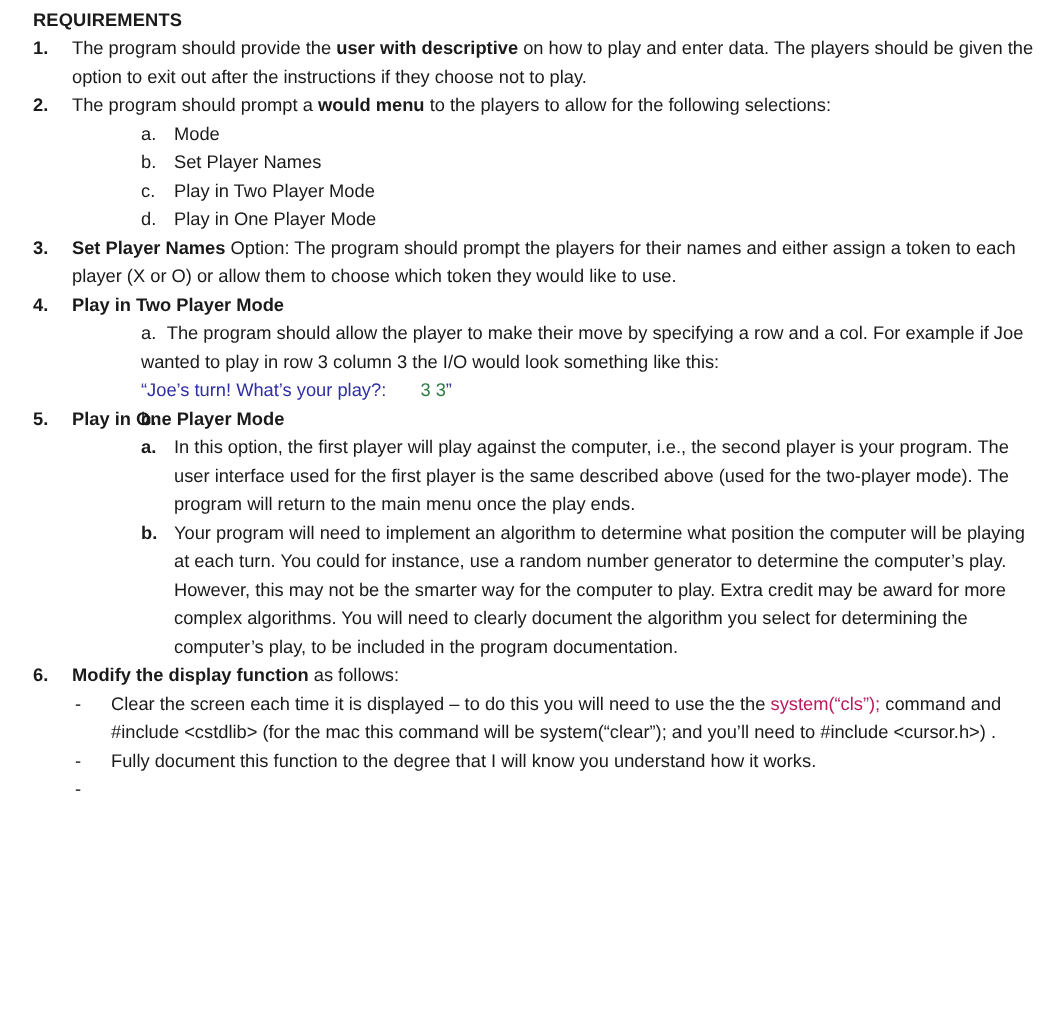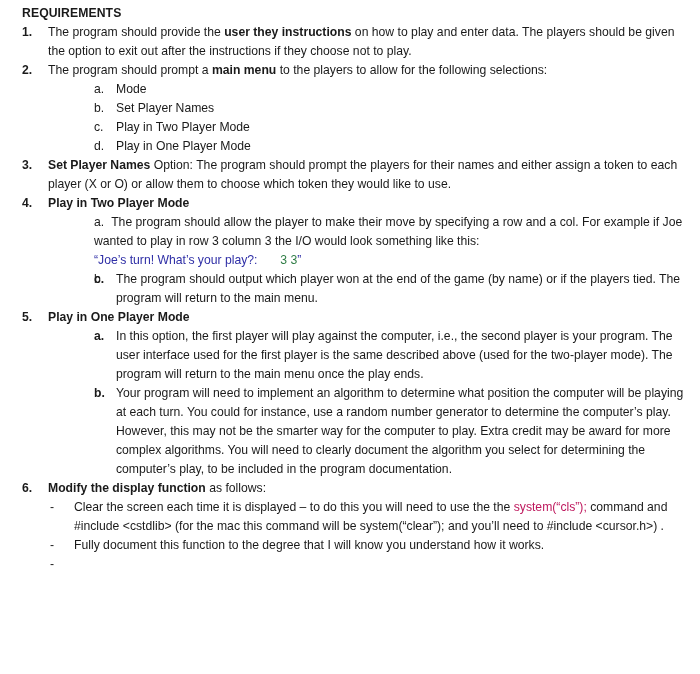--- a/index.html
+++ b/index.html
@@ -101,26 +101,26 @@
 </style>
 </head>
 <body>
 
 <div class="page">
 
   <div class="doc-title">REQUIREMENTS</div>
 
   <div class="l1">
     <span class="marker">1.</span>
-    <span class="body"><span>The program should provide the </span><b>user they instructions</b><span> on how to play and enter data. The players should be given the option to exit out after the instructions if they choose not to play.</span></span>
+    <span class="body"><span>The program should provide the </span><b>user with descriptive</b><span> on how to play and enter data. The players should be given the option to exit out after the instructions if they choose not to play.</span></span>
   </div>
 
   <div class="l1">
     <span class="marker">2.</span>
-    <span class="body"><span>The program should prompt a </span><b>main menu</b><span> to the players to allow for the following selections:</span></span>
+    <span class="body"><span>The program should prompt a </span><b>would menu</b><span> to the players to allow for the following selections:</span></span>
   </div>
   <div class="l2">
     <span class="marker">a.</span>
     <span class="body">Mode</span>
   </div>
   <div class="l2">
     <span class="marker">b.</span>
     <span class="body">Set Player Names</span>
   </div>
   <div class="l2">
@@ -145,21 +145,20 @@
     <span class="marker">a.</span><span class="body"><span>The program should allow the player to make their move by specifying a row and a col. For example if Joe wanted to play in row 3 column 3 the I/O would look something like this:</span>
       <br>
       <span class="nowrap"><span class="quote-blue">“</span><span class="quote-blue">Joe’s turn! What’s your play?:</span><span>&nbsp;&nbsp;</span><span class="val-green">3 3</span><span class="quote-blue">”</span></span>
     </span>
   </div>
   <div class="l2">
     <span class="marker">b.</span>
   </div>
   <div class="l2 mk-bold">
     <span class="marker">c.</span>
-    <span class="body">The program should output which player won at the end of the game (by name) or if the players tied.  The program will return to the main menu.</span>
   </div>
 
   <div class="l1 bold-body">
     <span class="marker">5.</span>
     <span class="body">Play in One Player Mode</span>
   </div>
   <div class="l2 mk-bold">
     <span class="marker">a.</span>
     <span class="body">In this option, the first player will play against the computer, i.e., the second player is your program. The user interface used for the first player is the same described above (used for the two-player mode). The program will return to the main menu once the play ends.</span>
   </div>

